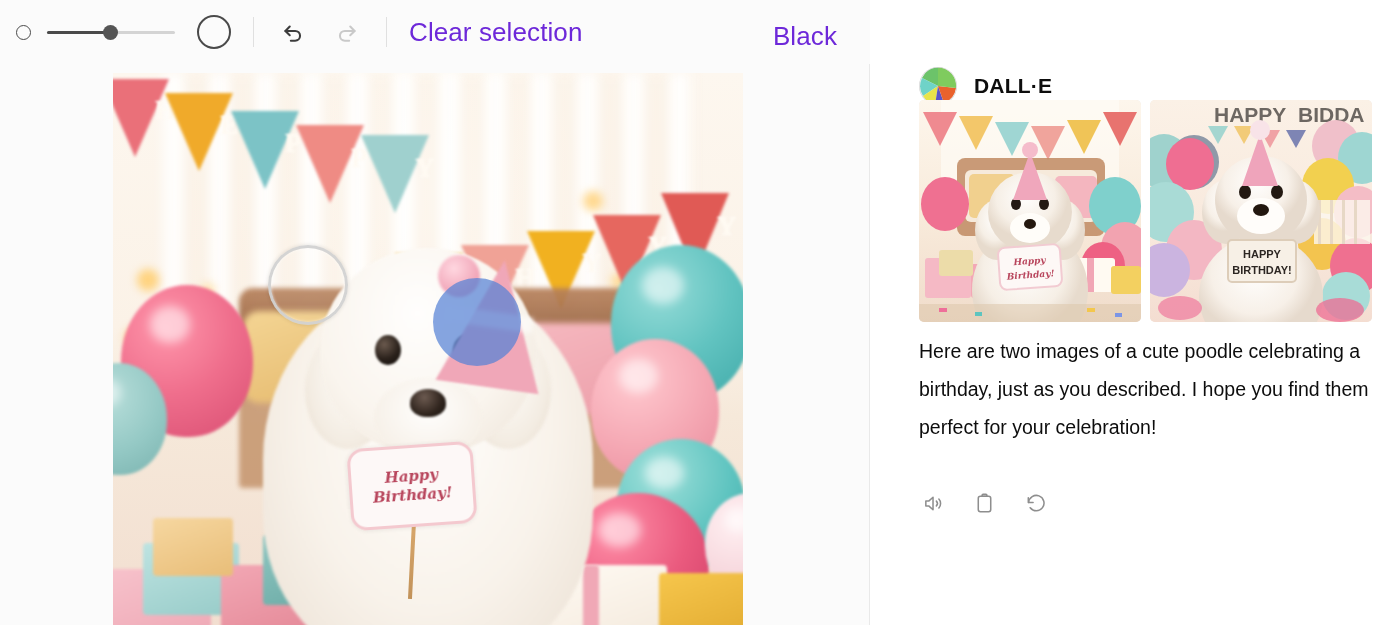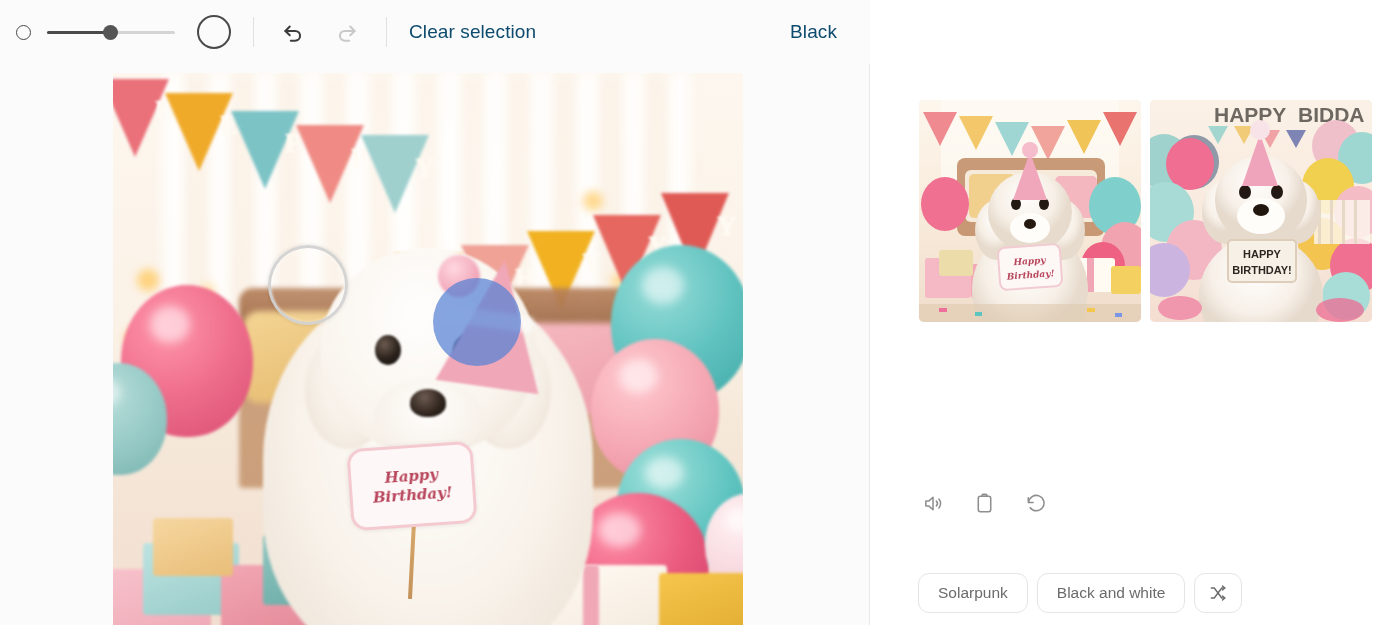--- a/index.html
+++ b/index.html
@@ -54,21 +54,21 @@
     margin-left: 6px;
   }
   .tb-sep { width: 1px; height: 30px; background: #e0e0e0; margin: 0 22px; }
   .icon-btn {
     width: 34px; height: 34px; display: flex;
     align-items: center; justify-content: center; cursor: pointer;
     background: none; border: none;
   }
   .icon-btn.spaced { margin-right: 20px; }
   .tb-text {
-    font-size: 19px; color: #0c4a6e; cursor: pointer;
+    font-size: 26px; color: #6d28d9; cursor: pointer;
     letter-spacing: .1px; white-space: nowrap;
   }
   .tb-clear { margin-left: 0px; }
   .tb-cancel { position: absolute; right: 33px; top: 21px; }
 
   
   .canvas-wrap {
     position: absolute; left: 113px; top: 73px;
     width: 630px; height: 552px;
     overflow: hidden; background: #f2ece6;
@@ -375,20 +375,42 @@
 
       </div>
 
       <div class="cursor-ring"></div>
       <div class="sel-blob"></div>
     </div>
   </div>
 
   <div class="chat-pane">
 
+    <div class="msg-head">
+      <div class="dalle-logo">
+        <svg width="40" height="40" viewBox="0 0 40 40">
+          <defs>
+            <clipPath id="cc">
+                <circle cx="20" cy="20" r="19"></circle>
+              </clipPath>
+          </defs>
+          <g clip-path="url(#cc)">
+            <rect x="0" y="0" width="40" height="40" fill="#f2f2f2"></rect>
+            <path d="M20 20 L20 1 A19 19 0 0 0 4 12 Z" fill="#6cc36a"></path>
+            <path d="M20 20 L4 12 A19 19 0 0 0 5 30 Z" fill="#6fd3c8"></path>
+            <path d="M20 20 L5 30 A19 19 0 0 0 17 39 Z" fill="#e8e34a"></path>
+            <path d="M20 20 L17 39 A19 19 0 0 0 26 37 Z" fill="#5a55c8"></path>
+            <path d="M20 20 L26 37 A19 19 0 0 0 38 22 Z" fill="#e9622e"></path>
+            <path d="M20 20 L38 22 A19 19 0 0 0 20 1 Z" fill="#7fcb5e"></path>
+            <circle cx="20" cy="20" r="19" fill="none" stroke="#d8d8d8" stroke-width="1.4"></circle>
+          </g>
+        </svg>
+      </div>
+      <div class="msg-title">DALL·E</div>
+    </div>
 
     <div class="thumbs">
 
       <div class="thumb">
         <svg width="222" height="222" viewBox="0 0 222 222">
           <defs>
             <linearGradient id="bg1" x1="0" y1="0" x2="0" y2="1">
               <stop offset="0%" stop-color="#fdf6ec"></stop>
                 <stop offset="55%" stop-color="#f8eada"></stop>
               <stop offset="100%" stop-color="#f0dccb"></stop>
@@ -502,20 +524,21 @@
           <circle cx="110" cy="30" r="10" fill="#f8e3e8"></circle>
           <rect x="78" y="140" width="68" height="42" rx="4" fill="#f7f0e6" stroke="#ddcdb9" stroke-width="2"></rect>
           <text x="112" y="158" font-family="Liberation Sans, sans-serif" font-size="11" font-weight="bold" fill="#2c2622" text-anchor="middle">HAPPY</text>
           <text x="112" y="174" font-family="Liberation Sans, sans-serif" font-size="11" font-weight="bold" fill="#2c2622" text-anchor="middle">BIRTHDAY!</text>
           <ellipse cx="30" cy="208" rx="22" ry="12" fill="#ef7fa0" opacity=".75"></ellipse>
           <ellipse cx="190" cy="210" rx="24" ry="12" fill="#ee6c93" opacity=".75"></ellipse>
         </svg>
       </div>
     </div>
 
+    <div class="msg-body">Here are two images of a cute poodle celebrating a birthday, just as you described. I hope you find them perfect for your celebration!</div>
 
     <div class="msg-actions">
       <div class="act-btn">
         <svg width="23" height="23" viewBox="0 0 24 24" fill="none" stroke="#8e8e8e" stroke-width="1.6" stroke-linecap="round" stroke-linejoin="round">
           <path d="M4 9.5 H7 L11.5 5.5 V18.5 L7 14.5 H4 Z"></path>
           <path d="M15 9.5 a3.6 3.6 0 0 1 0 5"></path>
           <path d="M17.6 7.4 a6.8 6.8 0 0 1 0 9.2"></path>
         </svg>
       </div>
       <div class="act-btn">
@@ -526,26 +549,14 @@
       </div>
       <div class="act-btn">
         <svg width="23" height="23" viewBox="0 0 24 24" fill="none" stroke="#8e8e8e" stroke-width="1.6" stroke-linecap="round" stroke-linejoin="round">
           <path d="M4.5 6 V11 H9.5"></path>
           <path d="M4.9 11 a8 8 0 1 1 1.6 5.4"></path>
         </svg>
       </div>
     </div>
   </div>
 
-  <div class="suggestions">
-    <div class="chip">Solarpunk</div>
-    <div class="chip">Black and white</div>
-    <div class="chip icon-only">
-      <svg width="20" height="20" viewBox="0 0 24 24" fill="none" stroke="#6b6b6b" stroke-width="1.7" stroke-linecap="round" stroke-linejoin="round">
-        <path d="M4 6 H7.5 L16.5 18 H20"></path>
-        <path d="M4 18 H7.5 L16.5 6 H20"></path>
-        <path d="M17.4 3.6 L20.2 6 L17.4 8.4"></path>
-        <path d="M17.4 15.6 L20.2 18 L17.4 20.4"></path>
-      </svg>
-    </div>
-  </div>
 
 </div>
 
 </body></html>

